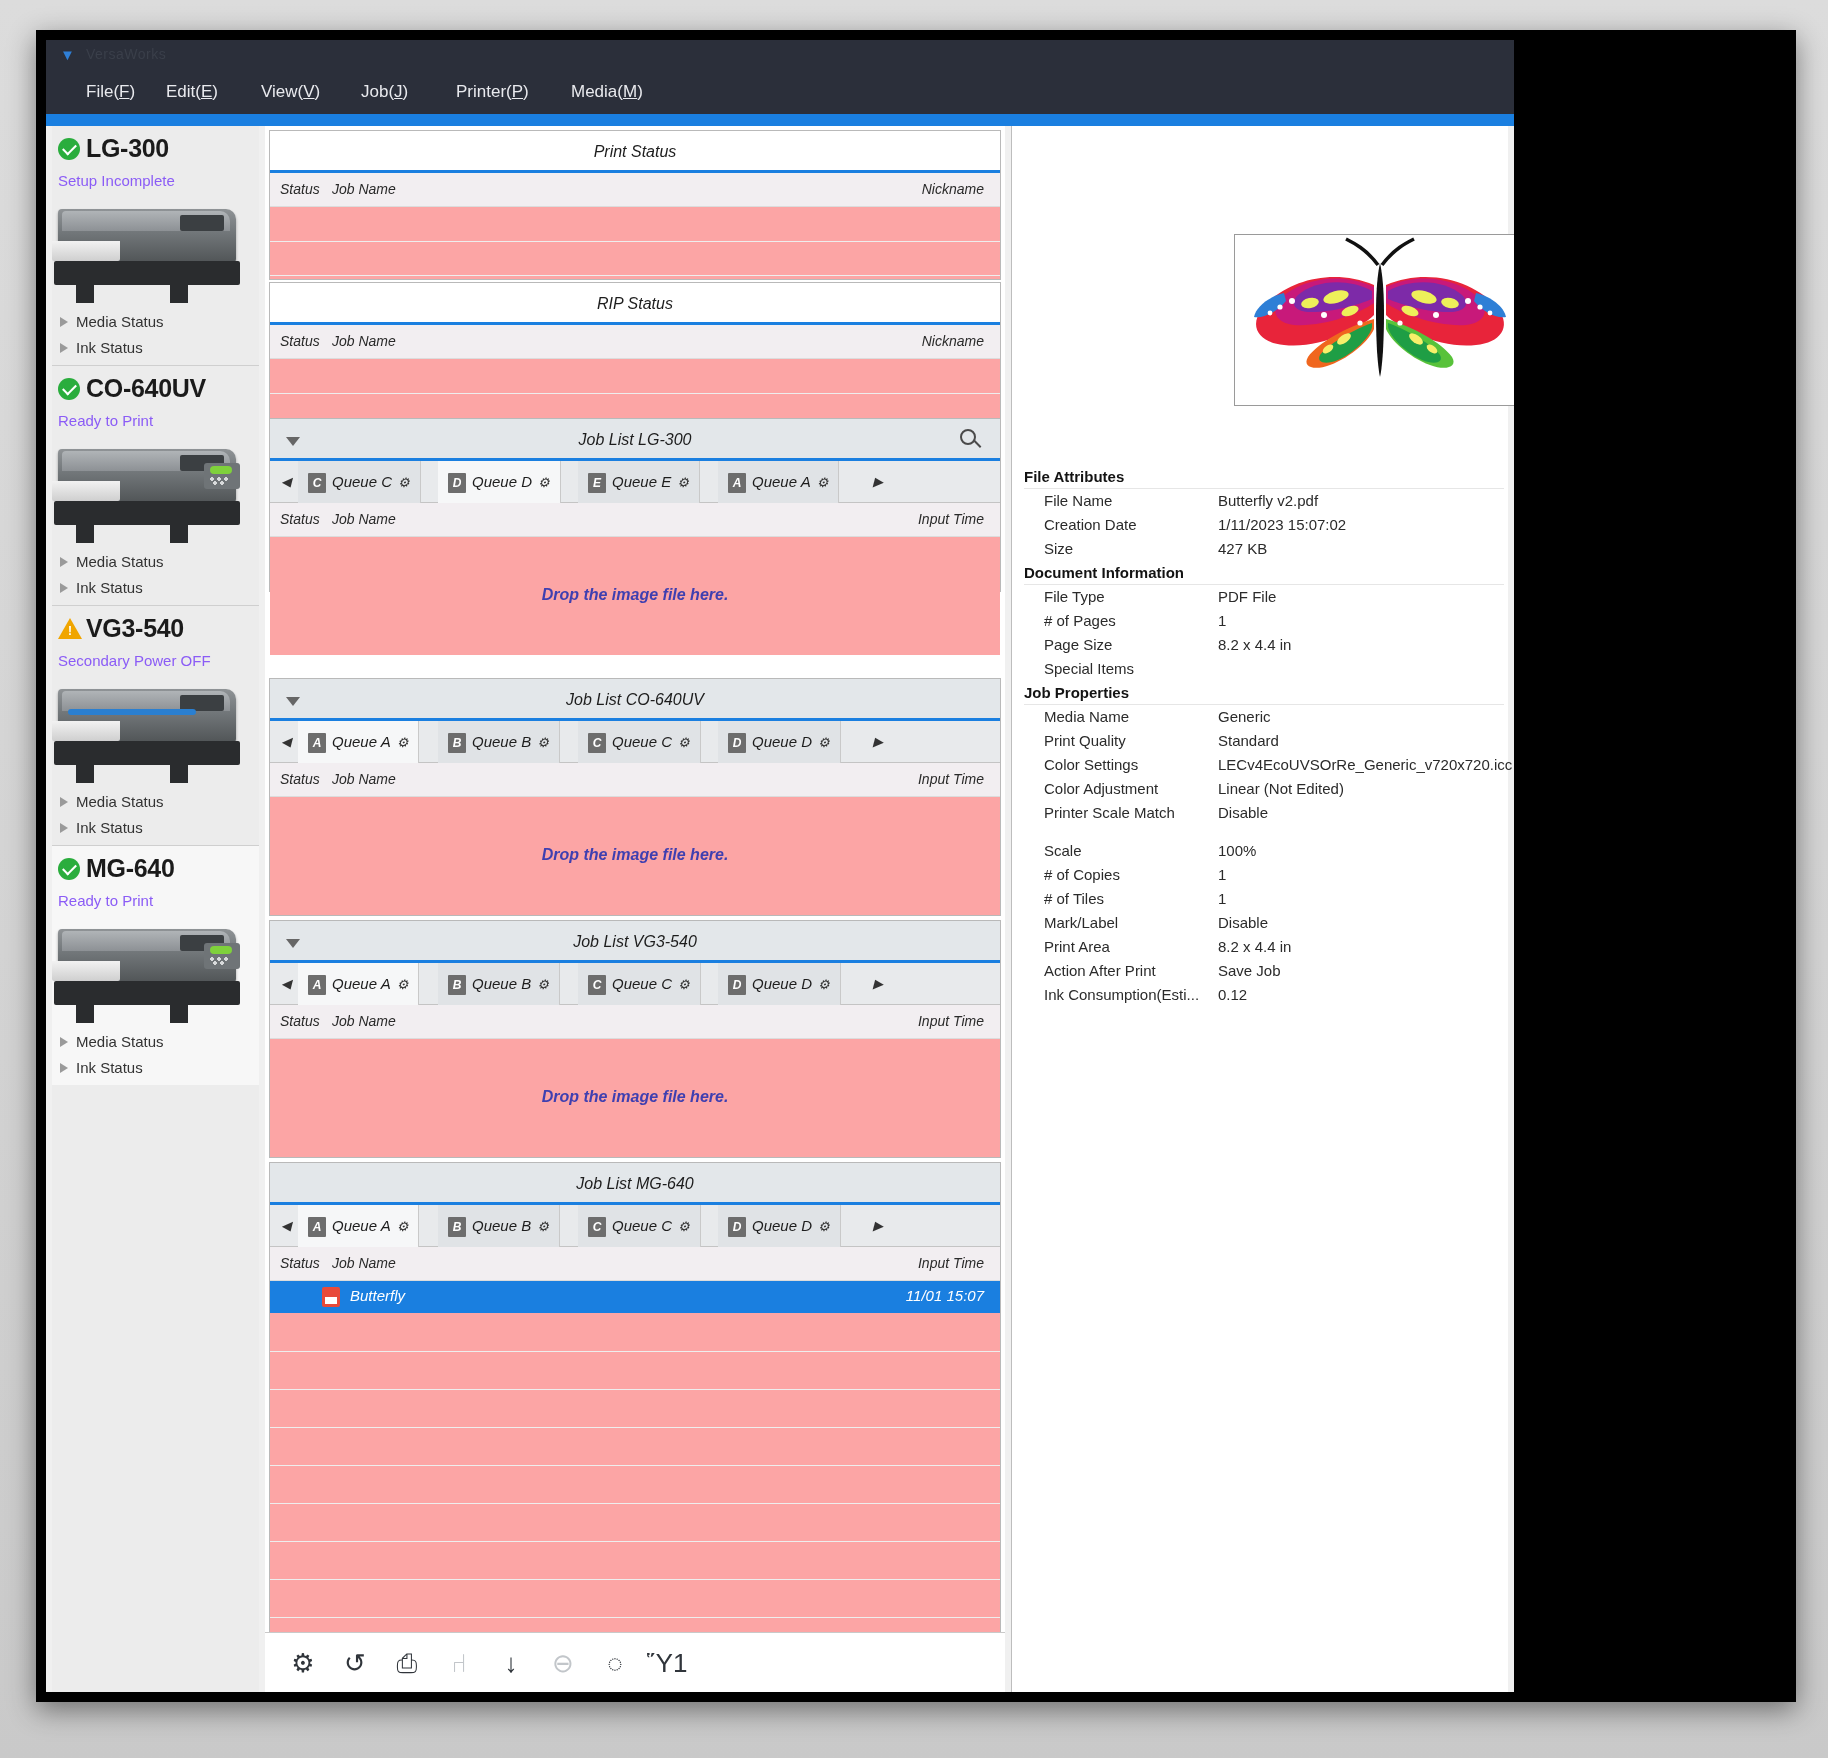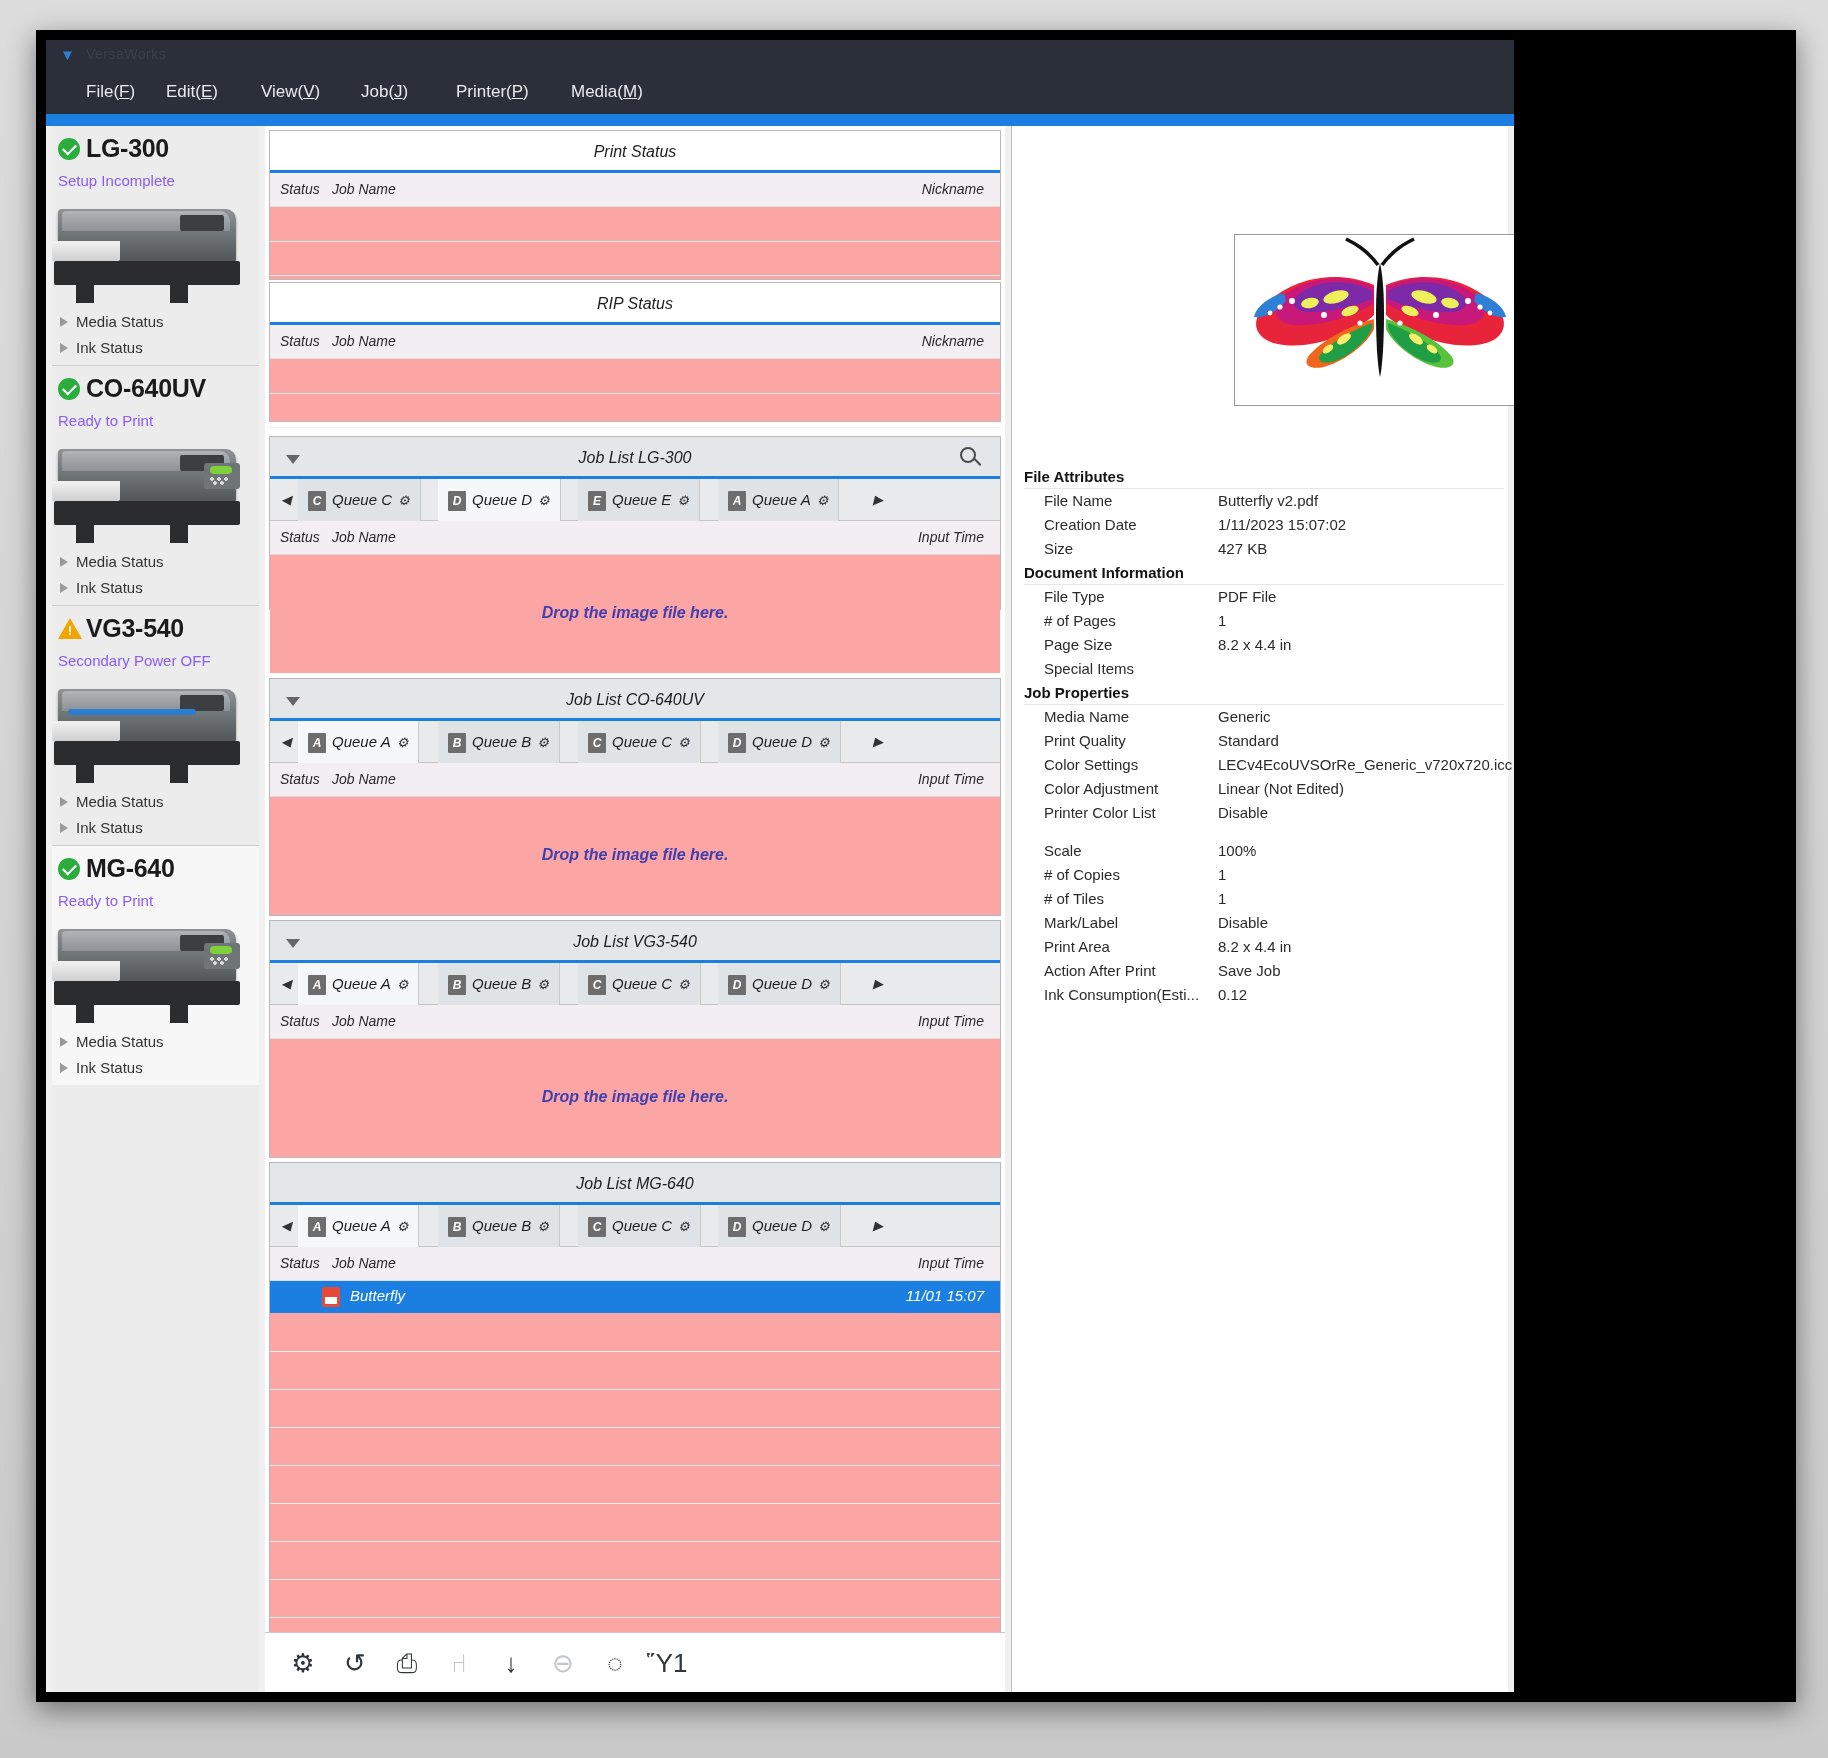--- a/index.html
+++ b/index.html
@@ -394,21 +394,21 @@
             <div class="colhead">
               <span class="c-status">Status</span>
               <span class="c-job">Job Name</span>
               <span class="c-nick">Nickname</span>
             </div>
             <div class="listbody" style="height:62px;">
               <div class="zebra" style="top:34px"></div>
               <div class="zebra" style="top:68px"></div>
             </div>
           </div>
-          <div class="panelbox" style="position: absolute; left: 4px; top: 310px; width: 732px; height: 174px;">
+          <div class="panelbox" style="position: absolute; left: 4px; top: 292px; width: 732px; height: 174px;">
             <div class="pb-title gray"><div class="caret"></div><span>Job List LG-300</span><div class="magnifier">
                 <div class="ring"></div>
                 <div class="hdl"></div>
               </div></div>
             <div class="tabbar">
               <div class="arrowbtn" style="left: 4px;">◀</div>
               <div class="tab" style="left: 28px;"><span class="sq">C</span><span>Queue C</span><span class="gear">⚙</span></div>
               <div class="tab active" style="left: 168px;"><span class="sq">D</span><span>Queue D</span><span class="gear">⚙</span></div>
               <div class="tab" style="left: 308px;"><span class="sq">E</span><span>Queue E</span><span class="gear">⚙</span></div>
               <div class="tab" style="left: 448px;"><span class="sq">A</span><span>Queue A</span><span class="gear">⚙</span></div>
@@ -600,21 +600,21 @@
             </div>
             <div class="prop-row">
               <span class="k">Color Settings</span>
               <span class="v">LECv4EcoUVSOrRe_Generic_v720x720.icc</span>
             </div>
             <div class="prop-row">
               <span class="k">Color Adjustment</span>
               <span class="v">Linear (Not Edited)</span>
             </div>
             <div class="prop-row">
-              <span class="k">Printer Color List</span>
+              <span class="k">Printer Scale Match</span>
               <span class="v">Disable</span>
             </div>
             <div class="spacer"></div>
             <div class="prop-row">
               <span class="k">Scale</span>
               <span class="v">100%</span>
             </div>
             <div class="prop-row">
               <span class="k"># of Copies</span>
               <span class="v">1</span>

